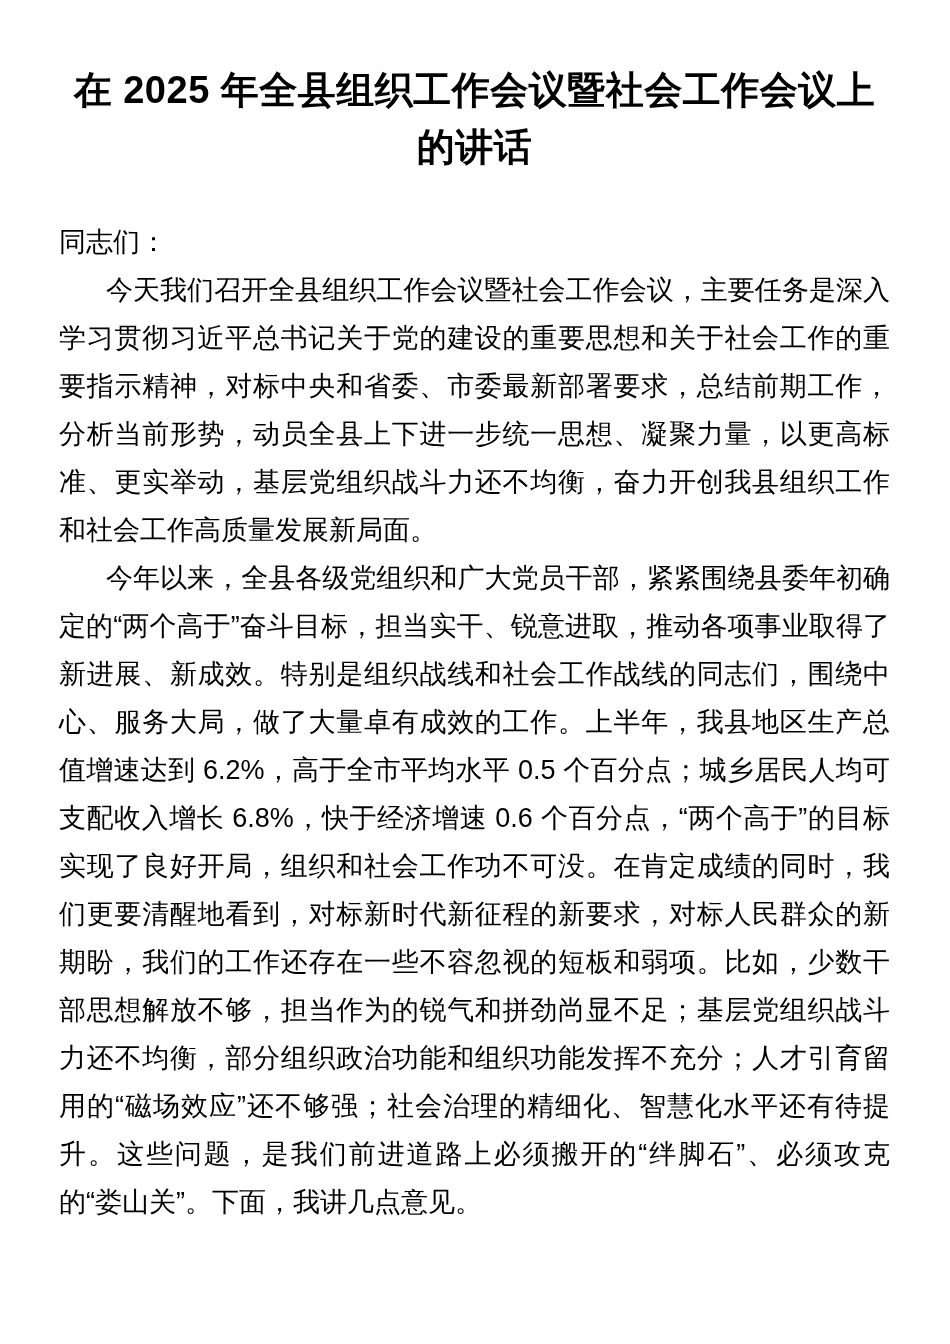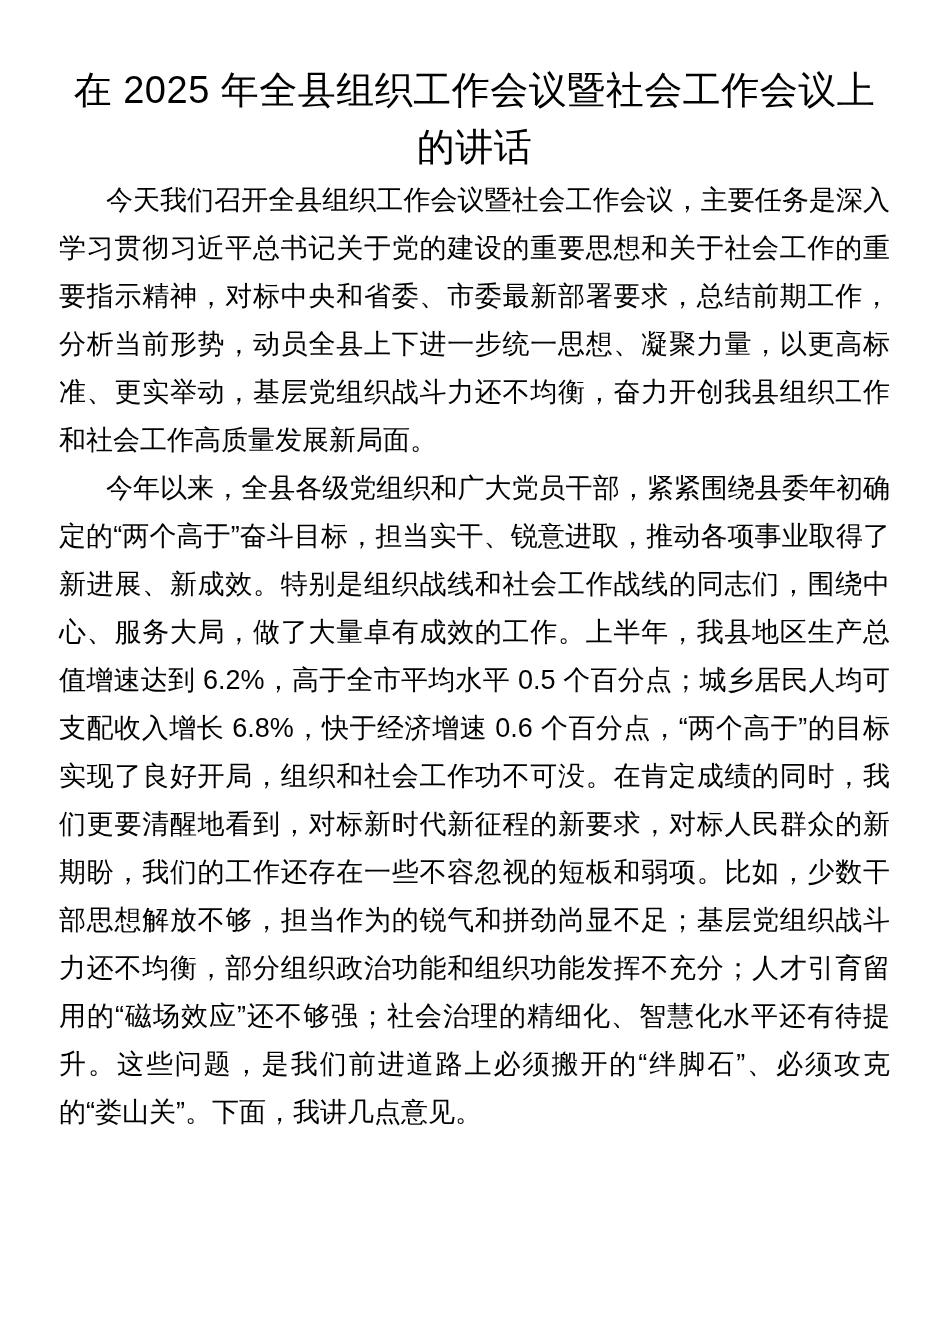--- a/index.html
+++ b/index.html
@@ -16,21 +16,21 @@
   }
   .page {
     box-sizing: border-box;
     width: 950px;
     height: 1344px;
     padding: 62px 60px 0 59px;
   }
   .doc-title {
     margin: 0;
     font-size: 38px;
-    font-weight: 400;
+    font-weight: 700;
     line-height: 57px;
     text-align: center;
     color: #000000;
     letter-spacing: 0.5px;
   }
   .body-text {
     font-size: 27px;
     line-height: 48px;
     color: #000000;
   }
@@ -44,18 +44,19 @@
     text-indent: 47px;
   }
 </style>
 </head>
 <body>
 
 <div class="page">
   <h1 class="doc-title">在 2025 年全县组织工作会议暨社会工作会议上的讲话</h1>
 
   <div class="body-text">
+    <p class="salutation">同志们：</p>
 
     <p class="para">今天我们召开全县组织工作会议暨社会工作会议，主要任务是深入学习贯彻习近平总书记关于党的建设的重要思想和关于社会工作的重要指示精神，对标中央和省委、市委最新部署要求，总结前期工作，分析当前形势，动员全县上下进一步统一思想、凝聚力量，以更高标准、更实举动，基层党组织战斗力还不均衡，奋力开创我县组织工作和社会工作高质量发展新局面。</p>
 
     <p class="para">今年以来，全县各级党组织和广大党员干部，紧紧围绕县委年初确定的“两个高于”奋斗目标，担当实干、锐意进取，推动各项事业取得了新进展、新成效。特别是组织战线和社会工作战线的同志们，围绕中心、服务大局，做了大量卓有成效的工作。上半年，我县地区生产总值增速达到 6.2%，高于全市平均水平 0.5 个百分点；城乡居民人均可支配收入增长 6.8%，快于经济增速 0.6 个百分点，“两个高于”的目标实现了良好开局，组织和社会工作功不可没。在肯定成绩的同时，我们更要清醒地看到，对标新时代新征程的新要求，对标人民群众的新期盼，我们的工作还存在一些不容忽视的短板和弱项。比如，少数干部思想解放不够，担当作为的锐气和拼劲尚显不足；基层党组织战斗力还不均衡，部分组织政治功能和组织功能发挥不充分；人才引育留用的“磁场效应”还不够强；社会治理的精细化、智慧化水平还有待提升。这些问题，是我们前进道路上必须搬开的“绊脚石”、必须攻克的“娄山关”。下面，我讲几点意见。</p>
   </div>
 </div>
 
 </body></html>

